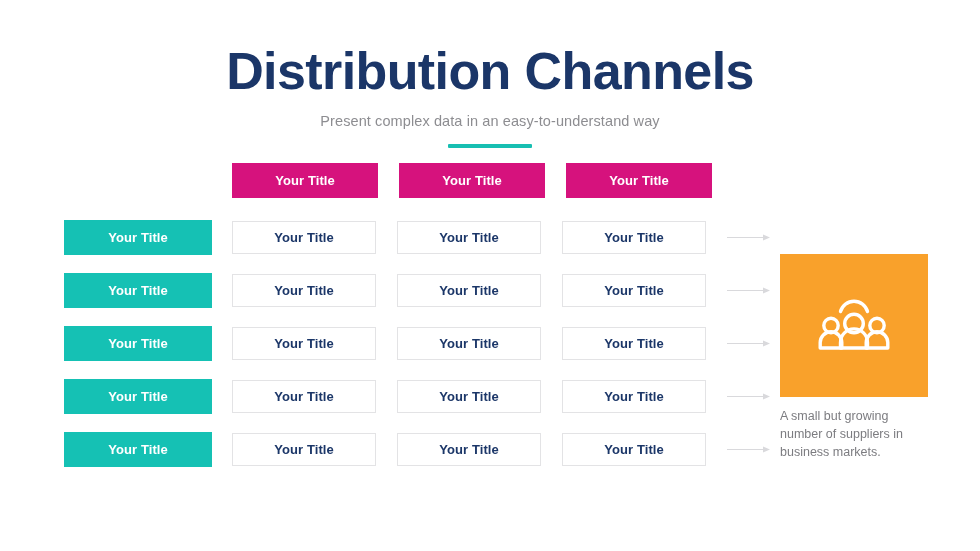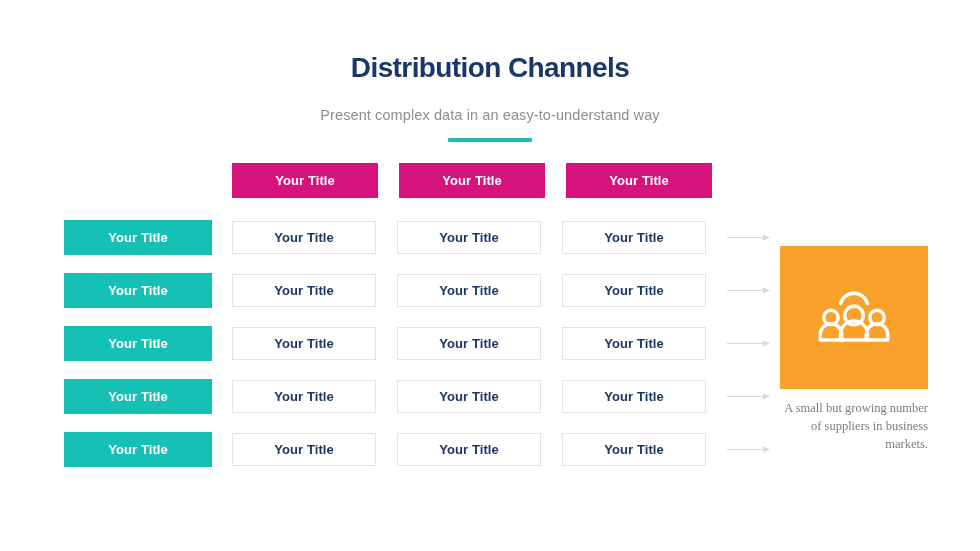--- a/index.html
+++ b/index.html
@@ -24,31 +24,31 @@
 
   
   .header {
     position: absolute;
     top: 38px;
     left: 0;
     width: 980px;
     text-align: center;
   }
   .slide-title {
-    font-size: 28px;
+    font-size: 52px;
     font-weight: bold;
     color: #1b3668;
     letter-spacing: -0.6px;
     line-height: 1.12;
-    margin: 14px;
+    margin: 4px;
   }
   .slide-subtitle {
     font-size: 14.5px;
     color: #8d8d91;
-    margin: 24px 0 0 0;
+    margin: 13px 0 0 0;
     letter-spacing: 0.1px;
   }
   .accent-bar {
     width: 84px;
     height: 4px;
     background: #18bfb2;
     margin: 15px auto 0 auto;
     border-radius: 1px;
   }
 
@@ -124,24 +124,23 @@
     height: 9px;
     margin-left: 0;
     flex: none;
   }
   .row-arrow svg { display: block; }
 
   
   .side-panel {
     position: absolute;
     left: 780px;
-    top: 246px;
-    width: 148px;
-    text-align: right;
-    font-family: Liberation Serif, serif;
+    top: 254px;
+    width: 148px;
+    text-align: left;
   }
   .icon-box {
     width: 148px;
     height: 143px;
     background: #f9a12b;
     display: flex;
     align-items: center;
     justify-content: center;
   }
   .icon-box svg { display: block; }

